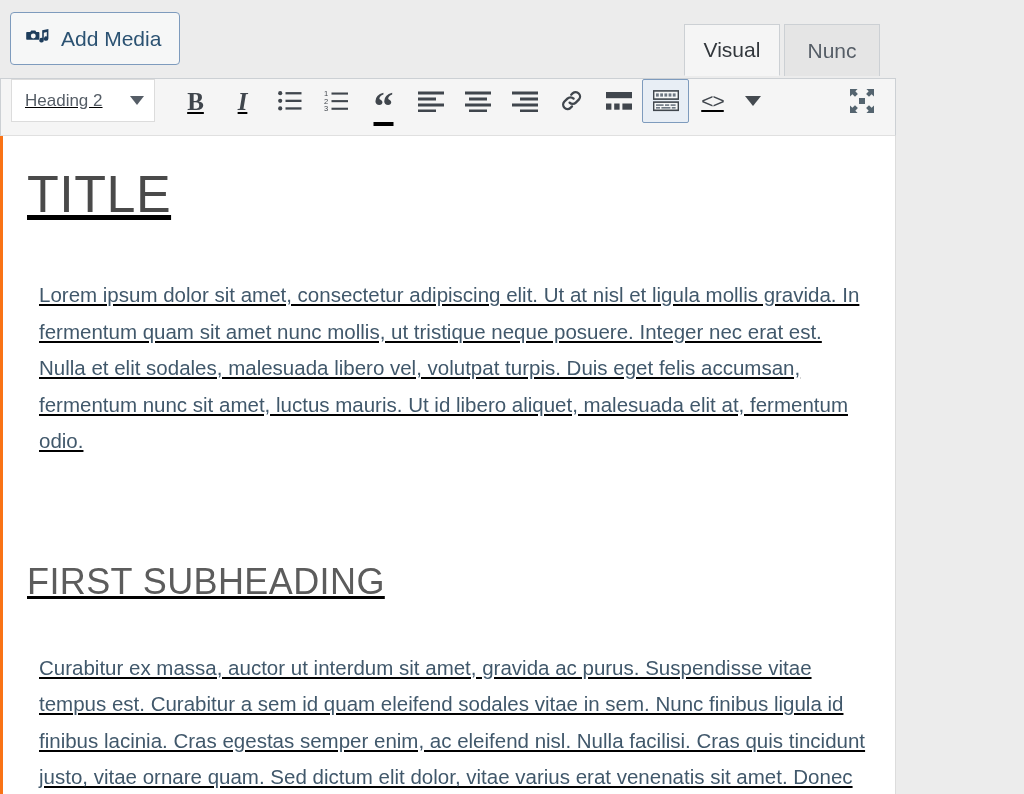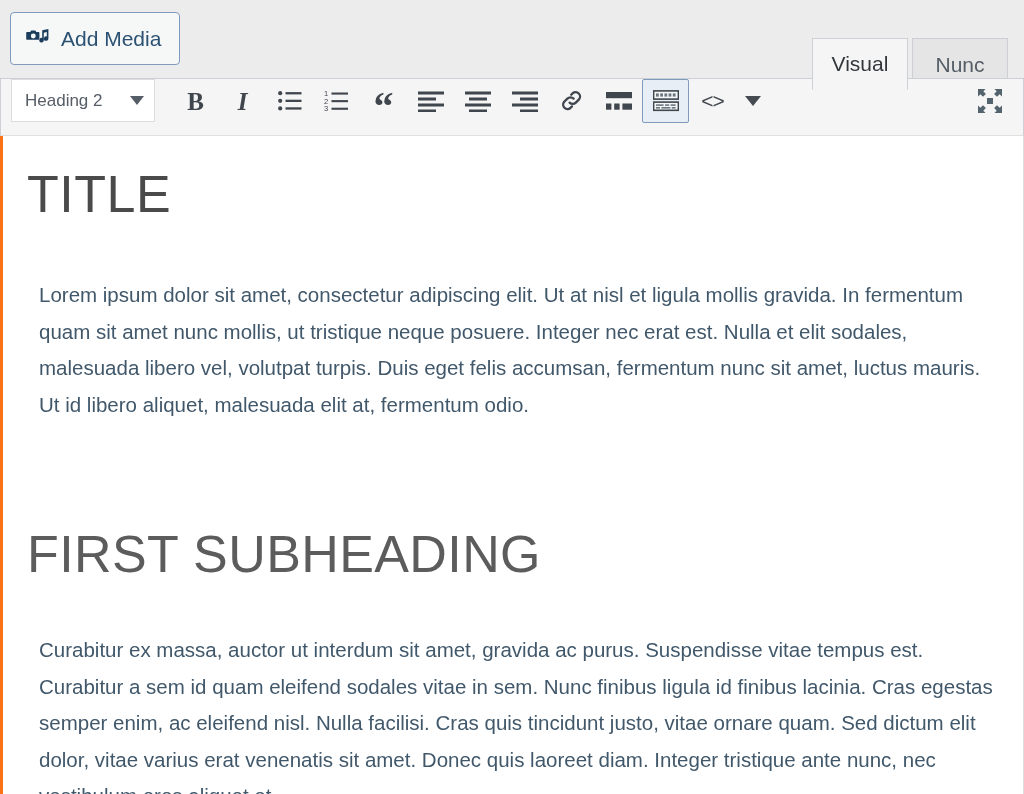--- a/index.html
+++ b/index.html
@@ -11,24 +11,25 @@
     width: 1024px;
     height: 794px;
     background: #ececec;
     font-family: "Liberation Sans", sans-serif;
     overflow: hidden;
     -webkit-font-smoothing: antialiased;
   }
 
   .editor-wrap {
     position: relative;
-    width: 1024px;
+    width: 896px;
     height: 794px;
     background: #4c1d95;
     box-sizing: border-box;
+    text-decoration: underline;
   }
 
   
   .media-row {
     position: relative;
     height: 78px;
     background: #ececec;
   }
 
   .add-media-btn {
@@ -61,21 +62,21 @@
     font-size: 21px;
     line-height: 1;
     color: #2b5272;
     white-space: nowrap;
   }
 
   
   .mode-tabs {
     position: absolute;
     right: 16px;
-    top: 37px;
+    top: 23px;
     display: flex;
     align-items: flex-end;
     gap: 4px;
   }
   .mode-tab {
     height: 52px;
     min-width: 96px;
     box-sizing: border-box;
     display: flex;
     align-items: center;
@@ -227,21 +228,21 @@
     max-width: 960px;
   }
 
   .gap-after-h1  { height: 38px; }
   .gap-after-p1  { height: 88px; }
   .gap-after-h2  { height: 35px; }
 
   .doc-h2 {
     margin: 0;
     padding: 0;
-    font-size: 52px;
+    font-size: 36px;
     font-weight: 300;
     line-height: 1.2;
     color: #5c5c5c;
     letter-spacing: 0.4px;
   }
 </style>
 </head>
 <body>
 
 <div class="editor-wrap">

